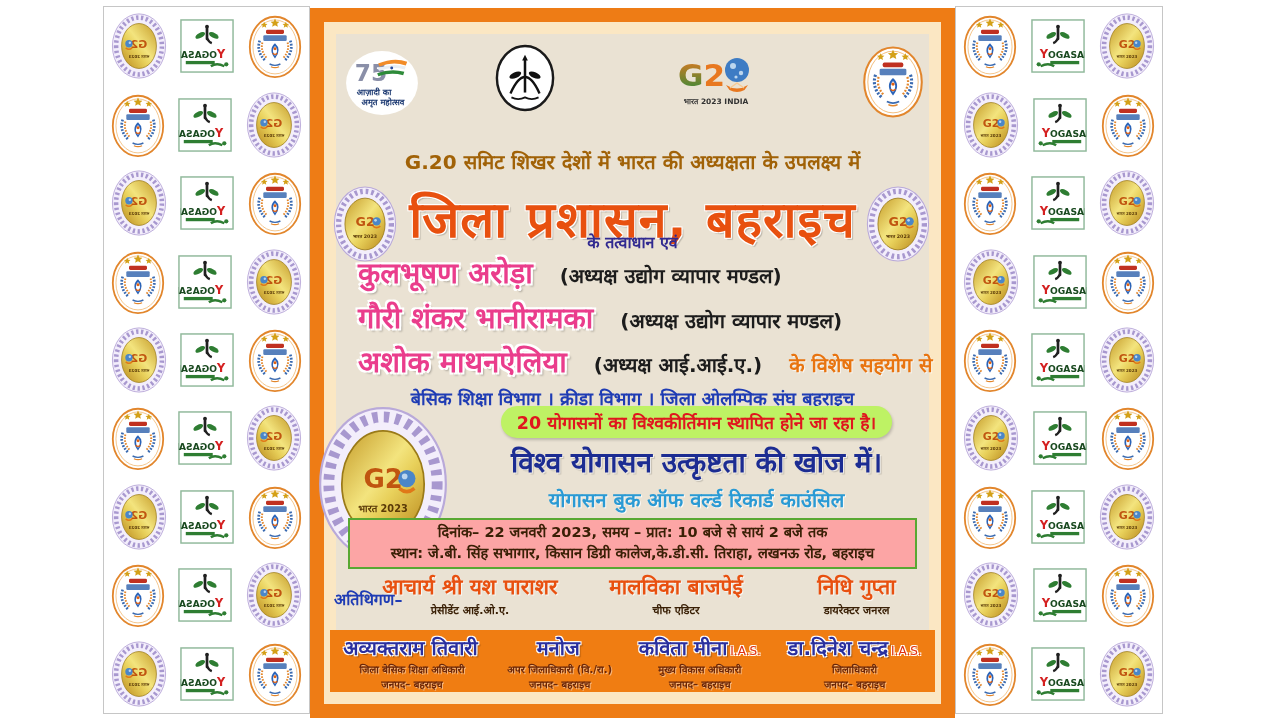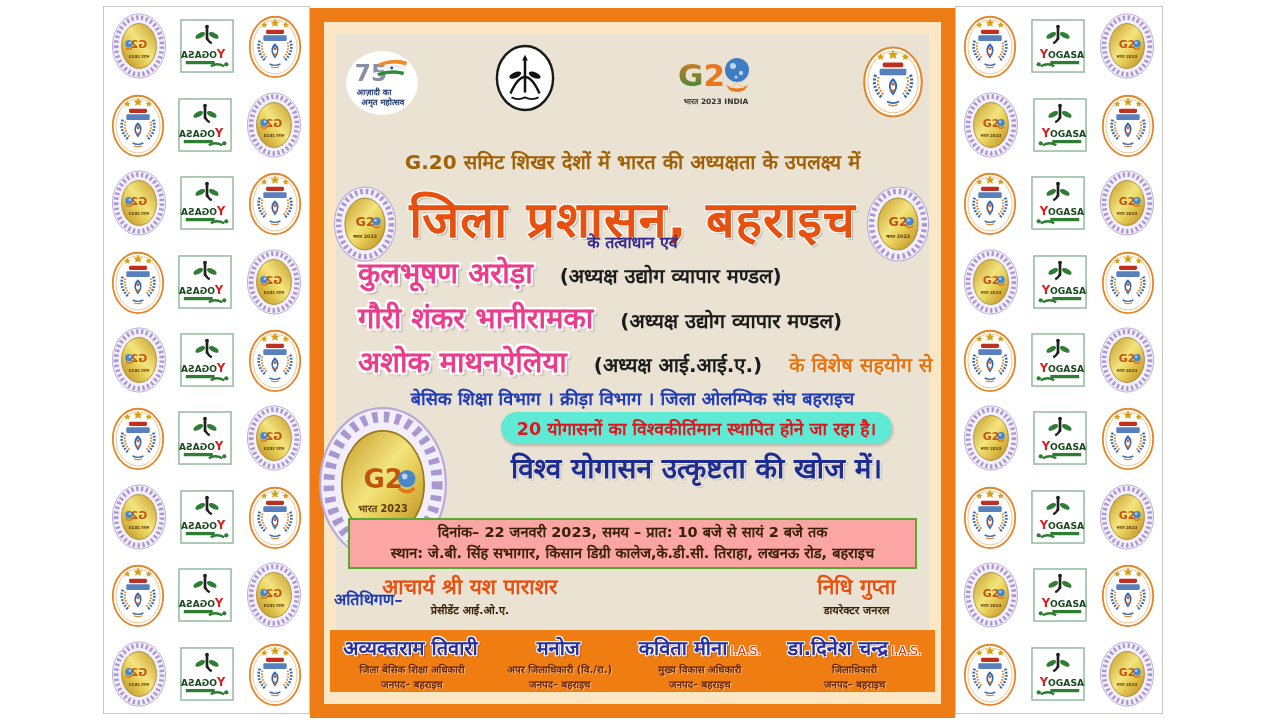--- a/index.html
+++ b/index.html
@@ -61,22 +61,22 @@
   .patron1{top:218px;}
   .patron2{top:263px;}
   .patron3{top:307px;}
   .departments{position:absolute;left:0;top:352px;width:593px;text-align:center;
     font-size:18px;font-weight:bold;color:#1f3cb4;}
   
   .record{position:absolute;left:0;top:372px;width:593px;height:110px;}
   .big-medal{position:absolute;left:-18px;top:-2px;width:130px;height:160px;}
   .big-medal svg{width:100%;height:100%;}
   .record-texts{position:absolute;left:128px;top:0;width:465px;text-align:center;}
-  .record-banner{display:inline-block;background:#5eead4;border-radius:17px;
-    padding:4px 16px;margin-top:6px;font-size:17.5px;font-weight:bold;color:#e0161e;
+  .record-banner{display:inline-block;background:#bef264;border-radius:17px;
+    padding:4px 16px;font-size:17.5px;font-weight:bold;color:#e0161e;
     box-shadow:1px 2px 3px rgba(0,0,0,.2);white-space:nowrap;}
   .record-title{margin-top:4px;font-size:28px;font-weight:bold;color:#1c2c92;white-space:nowrap;
     text-shadow:1px 1px 0 rgba(255,255,255,.7),2px 2px 1px rgba(0,0,0,.15);}
   .record-council{margin-top:6px;font-size:20px;font-weight:bold;color:#2a9ad4;white-space:nowrap;
     text-shadow:1px 1px 0 rgba(255,255,255,.8);}
   
   .schedule{position:absolute;left:12px;top:484px;width:569px;background:#fca5a5;
     border:2px solid #58a832;box-sizing:border-box;text-align:center;padding:2px 0 3px;}
   .schedule div{font-size:14.5px;font-weight:bold;color:#3a2006;line-height:21px;white-space:nowrap;}
   
@@ -1317,33 +1317,38 @@
     <text x="21" y="38" font-size="12" font-weight="bold" fill="#c05510" font-family="DejaVu Sans, sans-serif">G2</text>
     <circle cx="41" cy="33.5" r="4" fill="#4a86c8"></circle>
     <circle cx="40" cy="32.5" r="1.3" fill="#bcd6ee"></circle>
     <path d="M37.5 38 q3.5 3 7 0" fill="none" stroke="#e07818" stroke-width="1.6"></path>
     <text x="30" y="49" font-size="4.5" font-weight="bold" fill="#5a3a08" text-anchor="middle" font-family="DejaVu Sans, sans-serif">भारत 2023</text>
   </svg>
 </div>
         <div class="record-texts">
           <div><span class="record-banner" data-name="record-banner">20 योगासनों का विश्वकीर्तिमान स्थापित होने जा रहा है।</span></div>
           <div class="record-title" data-name="record-title">विश्व योगासन उत्कृष्टता की खोज में।</div>
+          <div class="record-council" data-name="record-council">योगासन बुक ऑफ वर्ल्ड रिकार्ड काउंसिल</div>
         </div>
       </div>
 
       <div class="schedule" data-name="schedule-box">
         <div data-name="schedule-datetime">दिनांक– 22 जनवरी 2023, समय – प्रात: 10 बजे से सायं 2 बजे तक</div>
         <div data-name="schedule-venue">स्थान: जे.बी. सिंह सभागार, किसान डिग्री कालेज,के.डी.सी. तिराहा, लखनऊ रोड, बहराइच</div>
       </div>
 
       <div class="guests" data-name="guests-section">
         <div class="guests-label" data-name="guests-label">अतिथिगण–</div>
         <div class="dig dig1" data-name="dignitary">
           <div class="dig-name" data-name="dignitary-name">आचार्य श्री यश पाराशर</div>
           <div class="dig-title" data-name="dignitary-title">प्रेसीडेंट आई.ओ.ए.</div>
+        </div>
+        <div class="dig dig2" data-name="dignitary">
+          <div class="dig-name" data-name="dignitary-name">मालविका बाजपेई</div>
+          <div class="dig-title" data-name="dignitary-title">चीफ एडिटर</div>
         </div>
         <div class="dig dig3" data-name="dignitary">
           <div class="dig-name" data-name="dignitary-name">निधि गुप्ता</div>
           <div class="dig-title" data-name="dignitary-title">डायरेक्टर जनरल</div>
         </div>
       </div>
 
       <div class="band" data-name="officials-band">
         <div class="off" data-name="official">
           <div><span class="off-name" data-name="official-name">अव्यक्तराम तिवारी</span><span class="off-ias" data-name="official-ias-suffix"></span></div>

